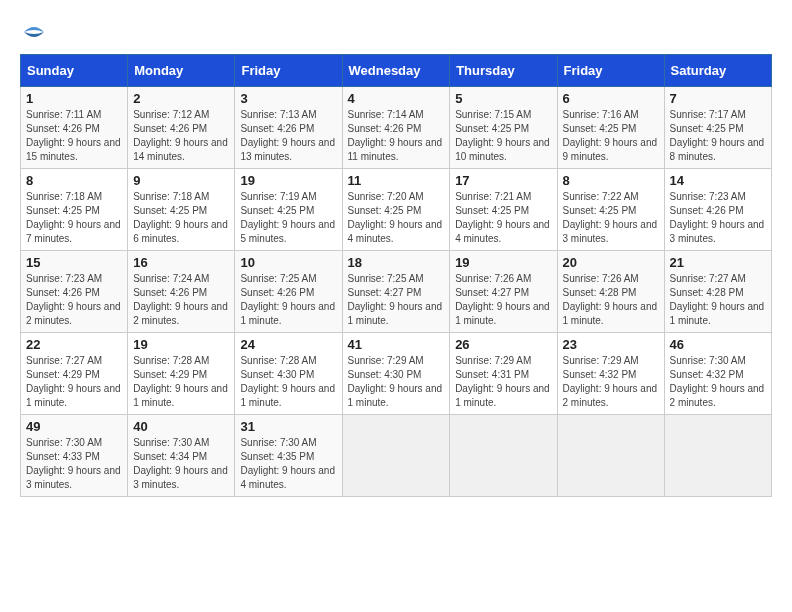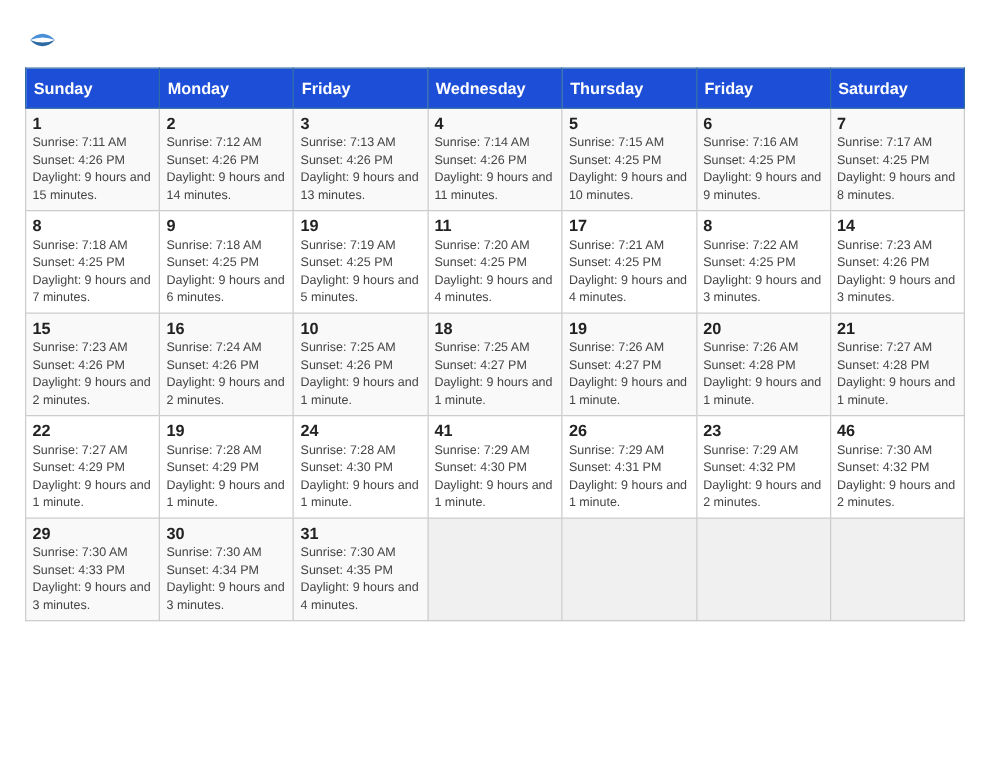--- a/index.html
+++ b/index.html
@@ -360,29 +360,29 @@
         <span class="day-num">46</span>
         <div class="day-detail">
           Sunrise: 7:30 AM<br>
           Sunset: 4:32 PM<br>
           Daylight: 9 hours and 2 minutes.
         </div>
       </td>
       </tr>
       <tr>
         <td>
-        <span class="day-num">29</span>
+        <span class="day-num">49</span>
         <div class="day-detail">
           Sunrise: 7:30 AM<br>
           Sunset: 4:33 PM<br>
           Daylight: 9 hours and 3 minutes.
         </div>
       </td>
         <td>
-        <span class="day-num">30</span>
+        <span class="day-num">40</span>
         <div class="day-detail">
           Sunrise: 7:30 AM<br>
           Sunset: 4:34 PM<br>
           Daylight: 9 hours and 3 minutes.
         </div>
       </td>
         <td>
         <span class="day-num">31</span>
         <div class="day-detail">
           Sunrise: 7:30 AM<br>

